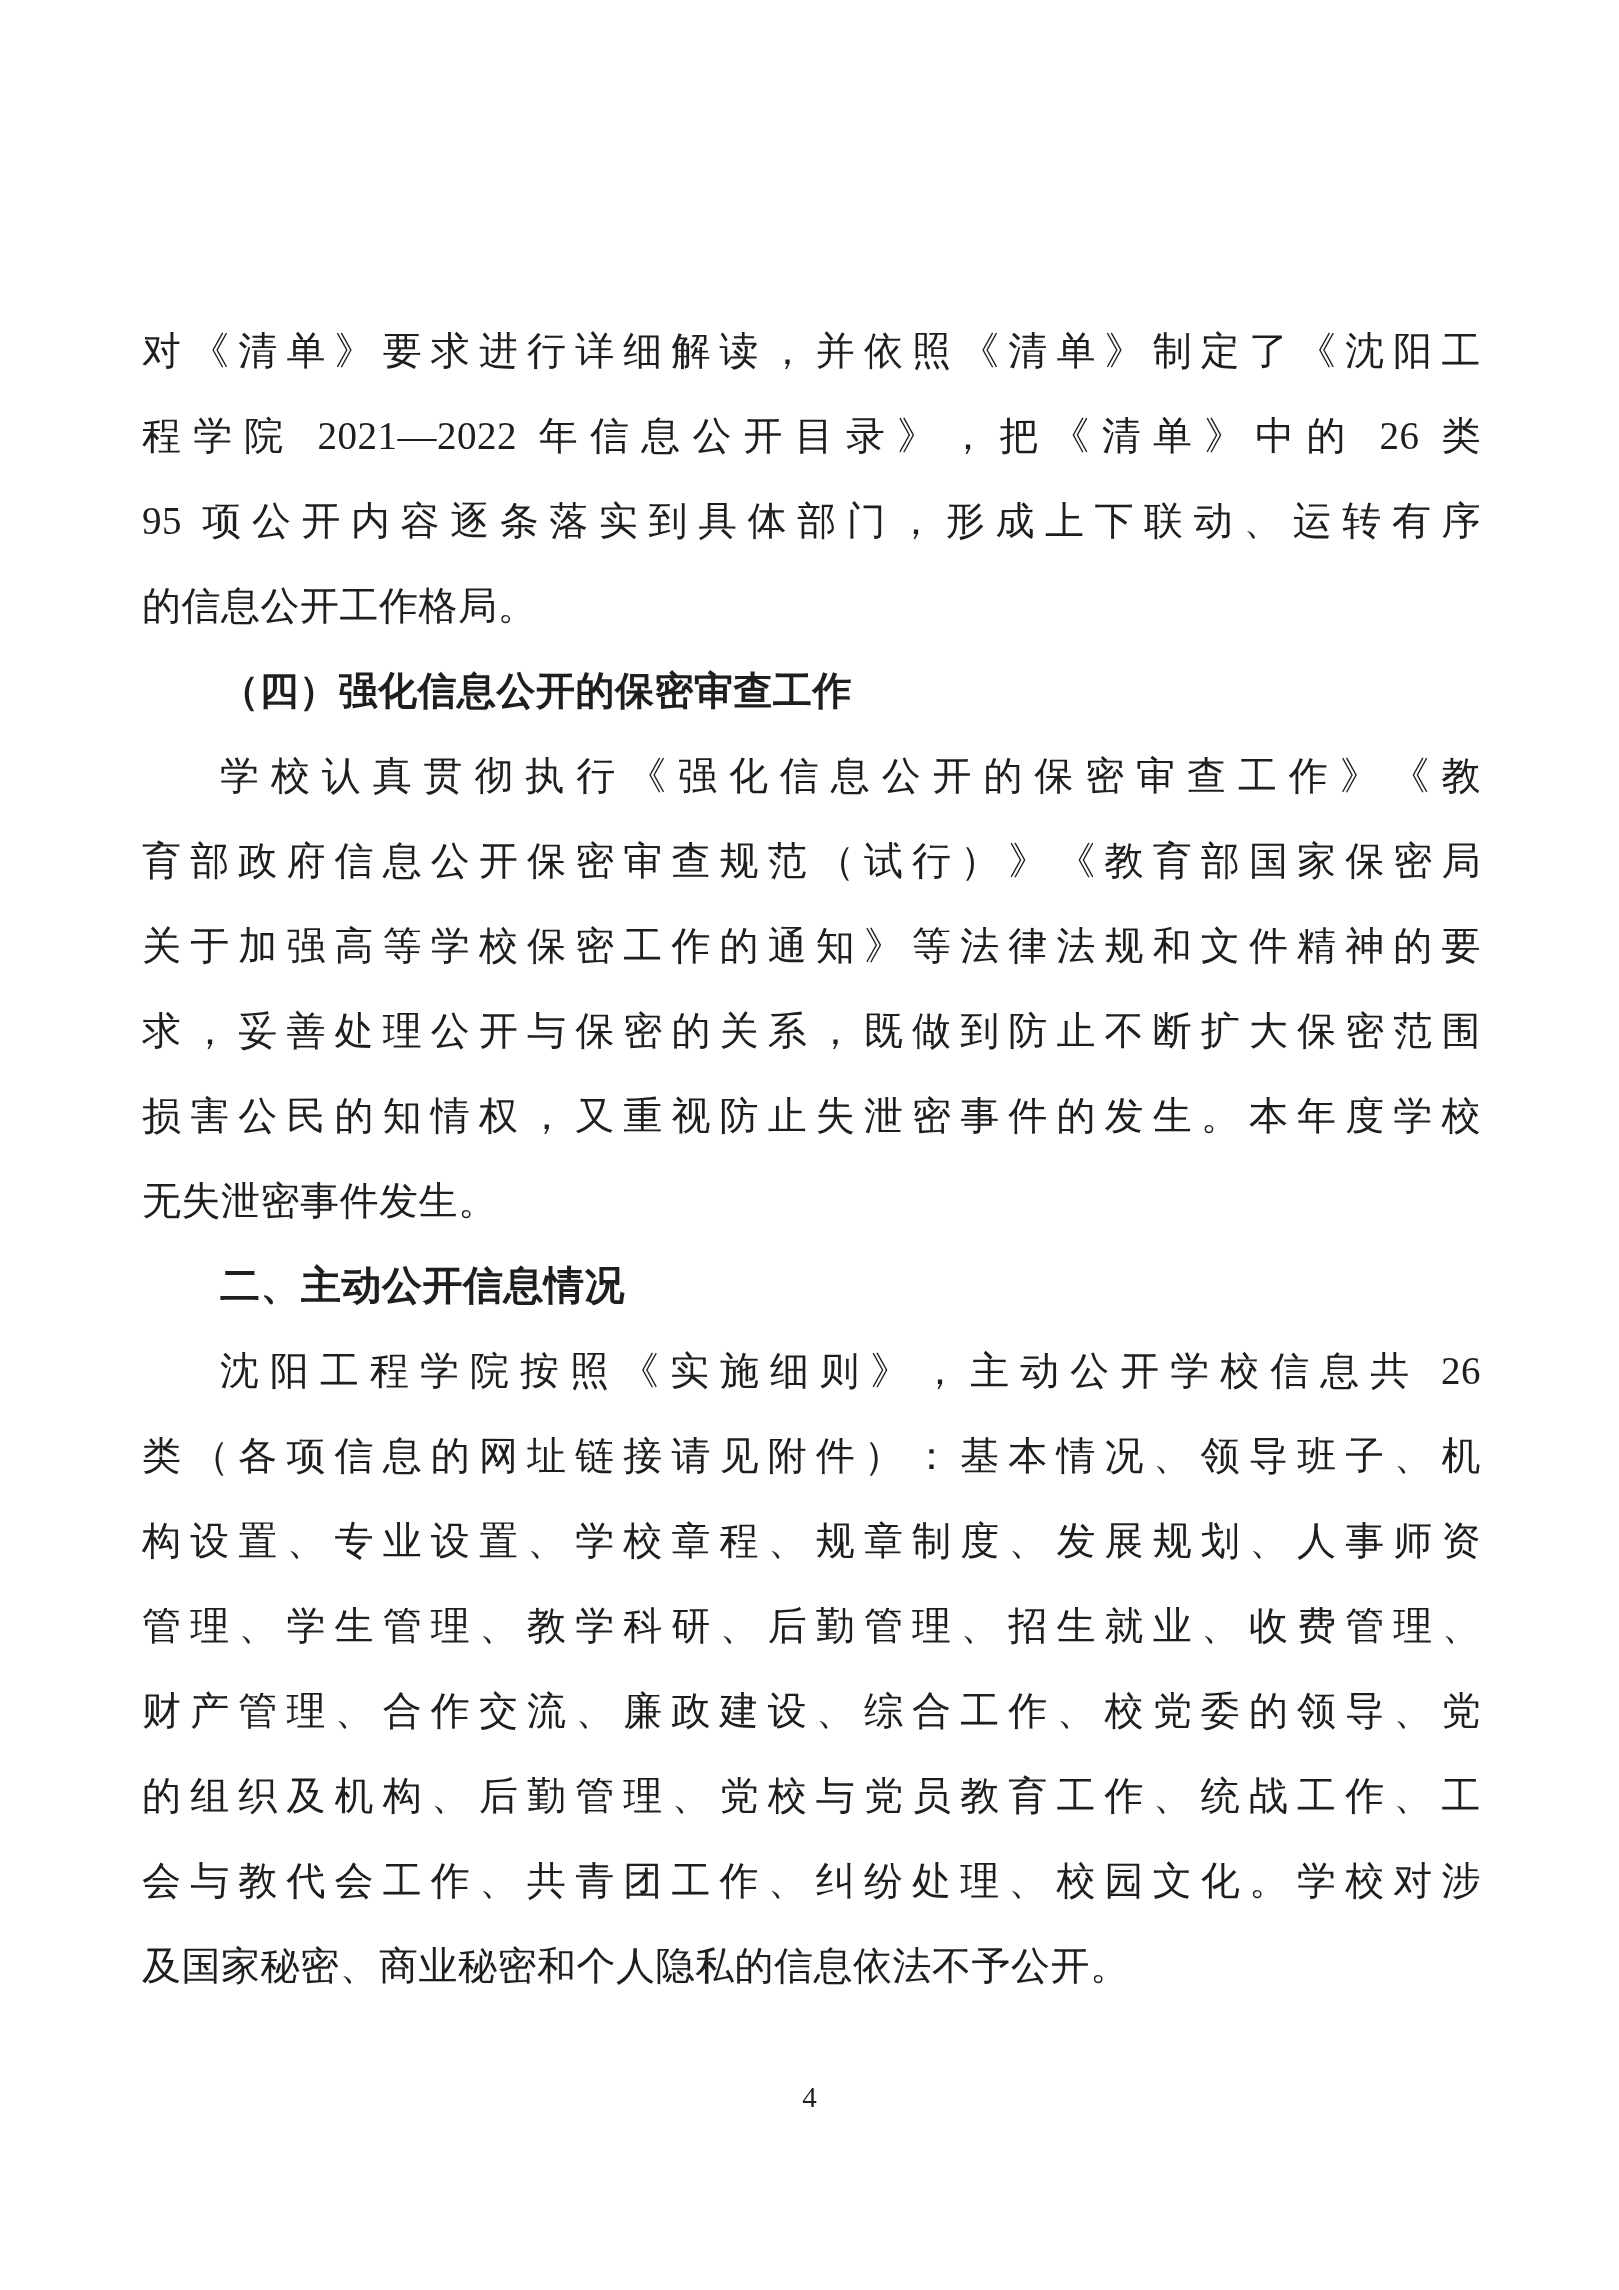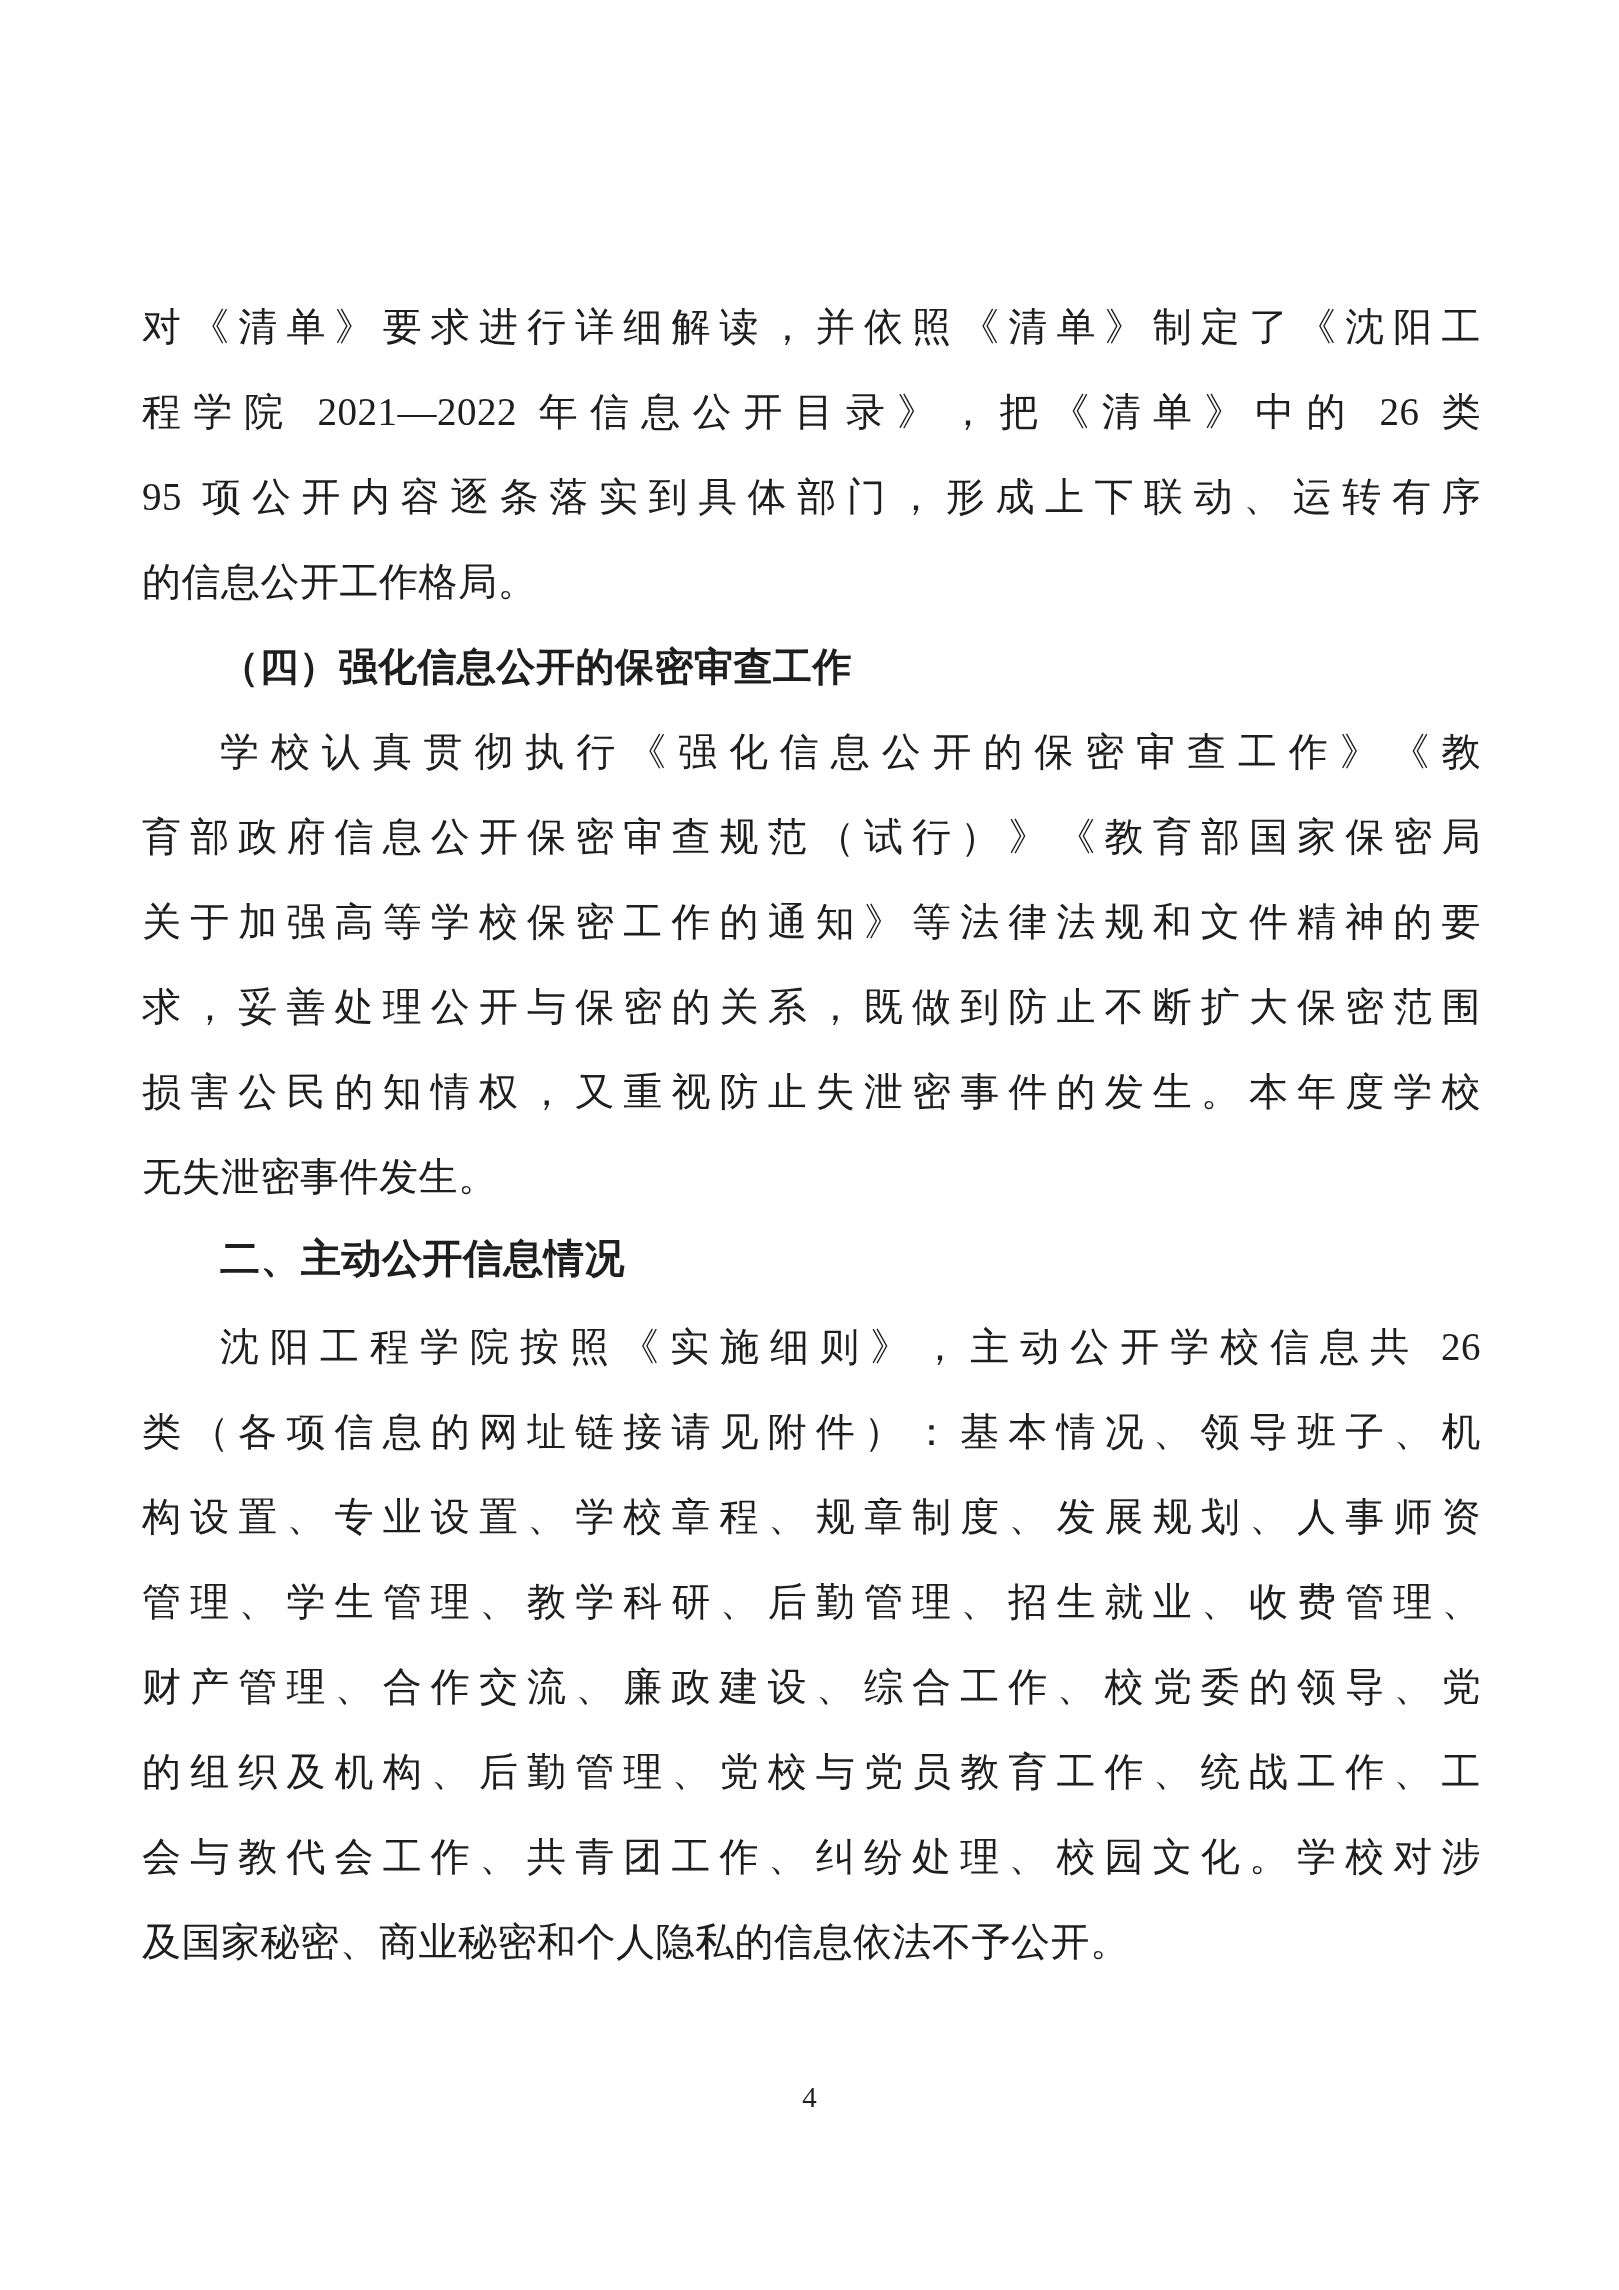--- a/index.html
+++ b/index.html
@@ -12,21 +12,21 @@
     width: 1619px;
     height: 2291px;
     background: #ffffff;
     font-family: "Liberation Serif", "DejaVu Serif", serif;
     color: #1e1e1e;
     overflow: hidden;
   }
   .content {
     position: absolute;
     left: 142px;
-    top: 284px;
+    top: 308px;
     width: 1339px;
   }
   .line {
     font-size: 39px;
     line-height: 85px;
     height: 85px;
     letter-spacing: 0.5px;
   }
   
   .j {
@@ -37,21 +37,21 @@
   
   .indent {
     text-indent: 78px;
   }
   
   .heading-kai {
     font-weight: 700;
   }
   
   .heading-hei {
-    font-family: Liberation Mono, monospace;
+    font-family: Liberation Serif, serif;
     font-weight: 700;
     font-size: 40px;
   }
   .bold {
     font-weight: 400;
   }
   .page-number {
     position: absolute;
     top: 2076px;
     left: 0;

